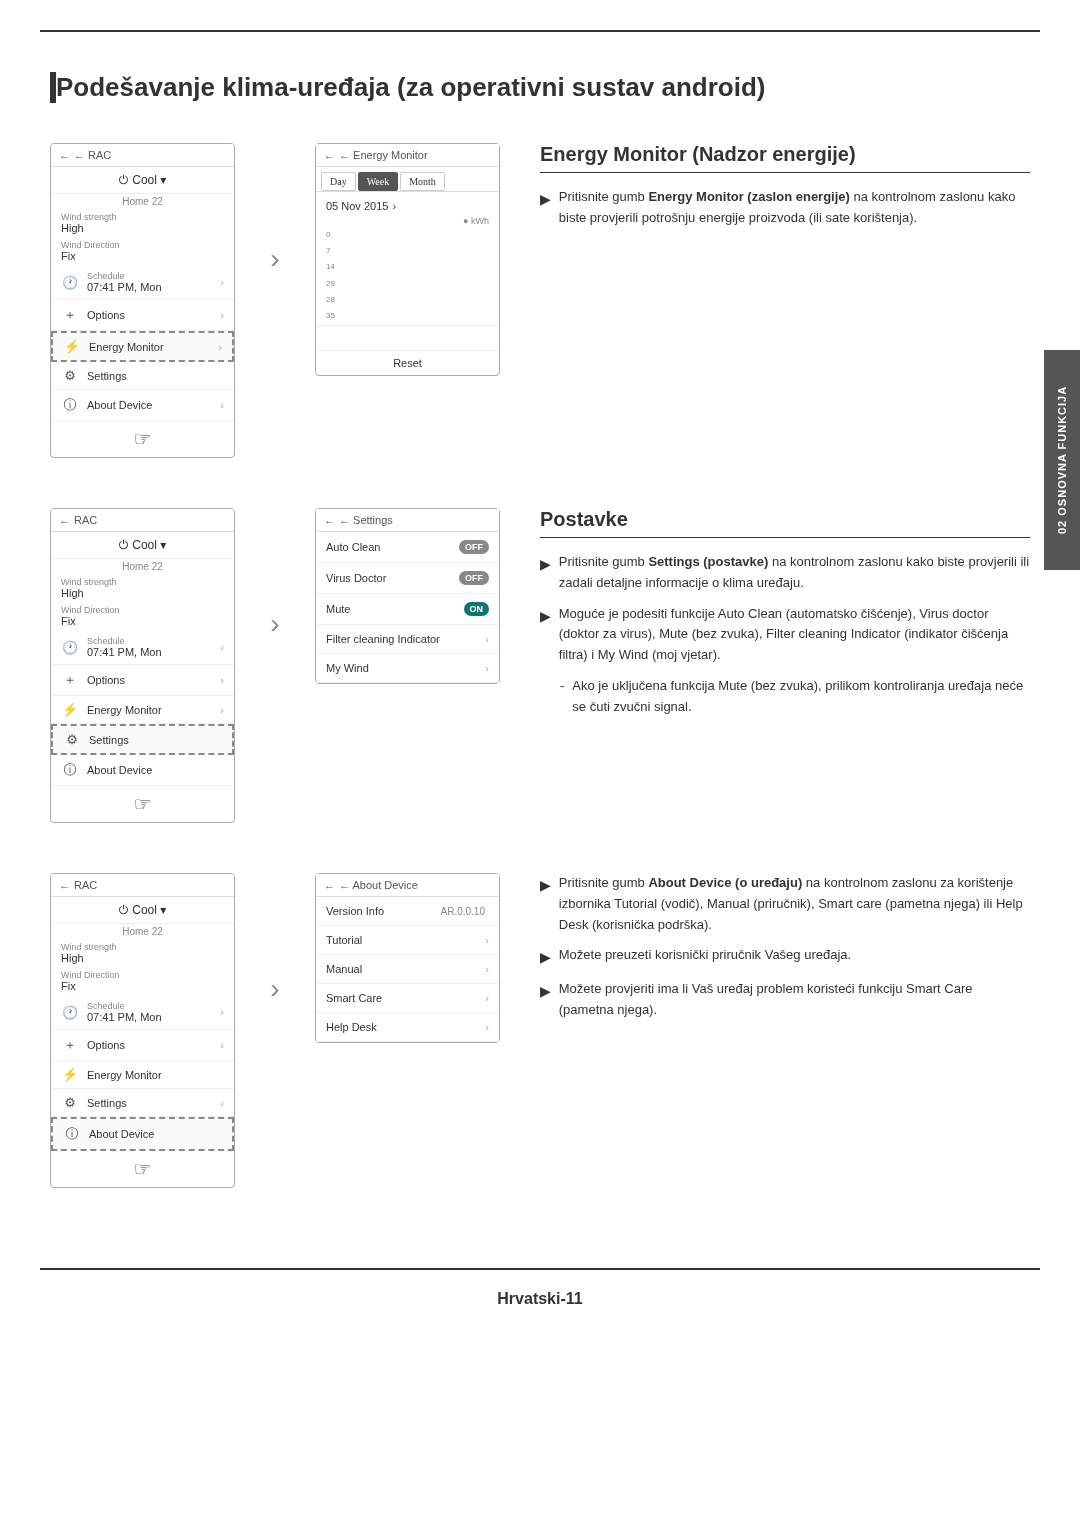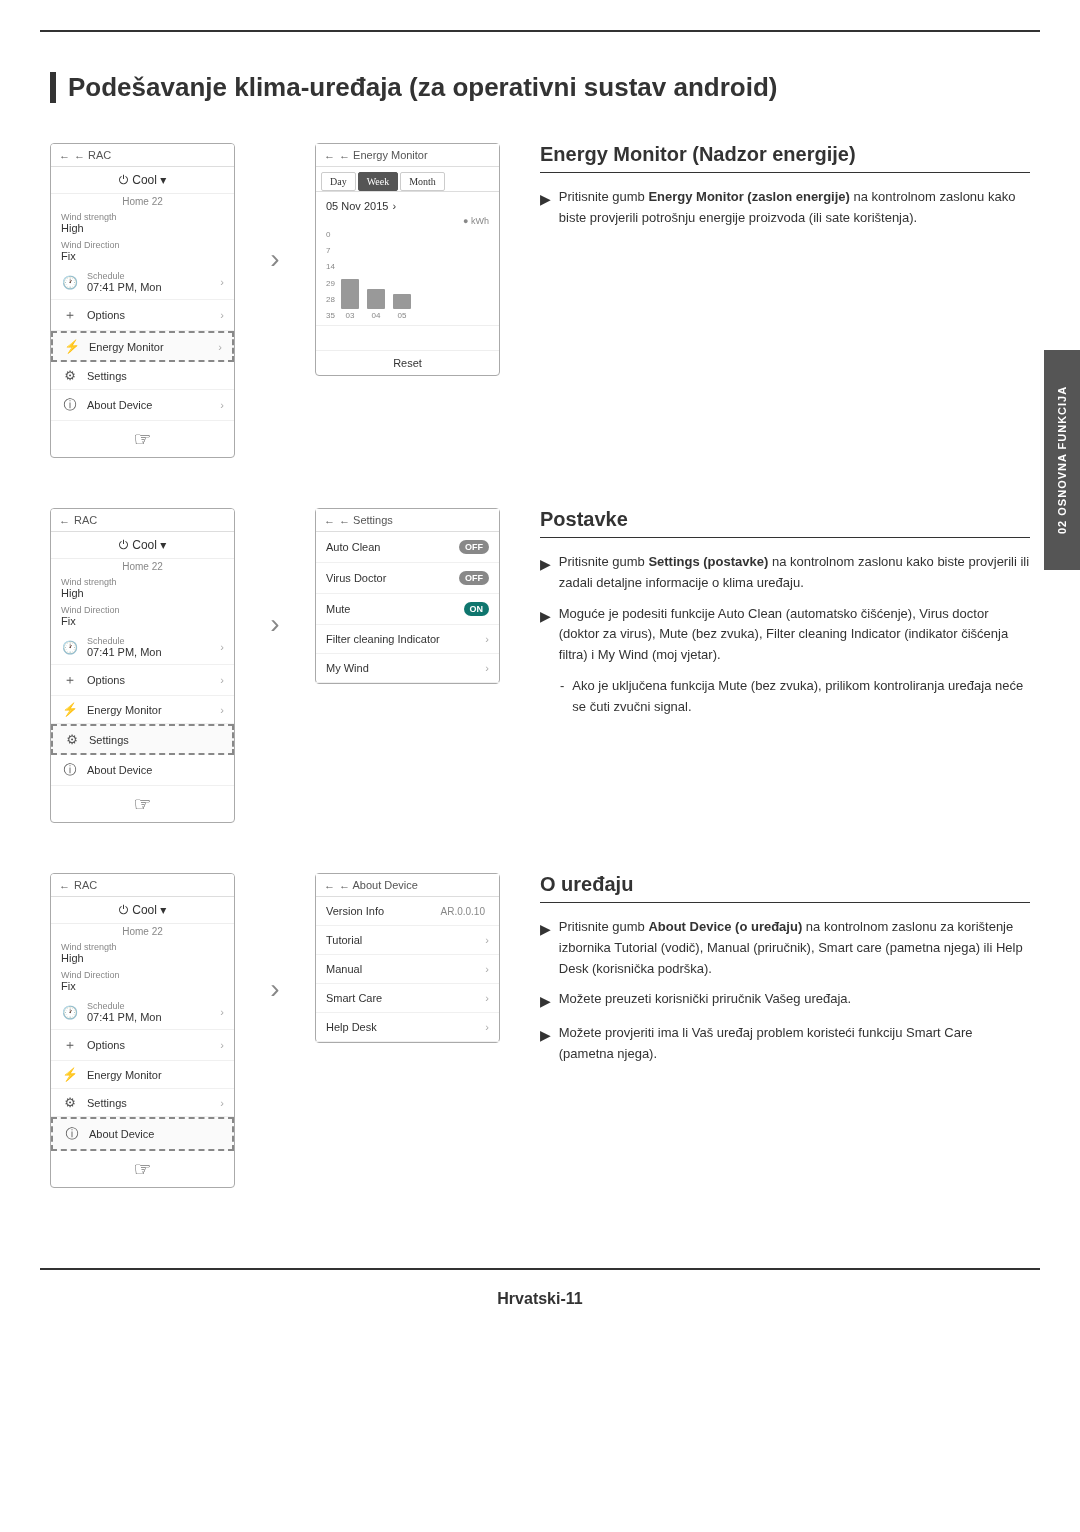--- a/index.html
+++ b/index.html
@@ -45,21 +45,21 @@
 
     .page-content {
       padding: 30px 50px 30px 50px;
     }
 
     
     .main-title {
       font-size: 26px;
       font-weight: bold;
       border-left: 6px solid #333;
-      padding-left: 12px;
+      padding-left: 0;
       margin-bottom: 40px;
       margin-top: 10px;
     }
 
     
     .section {
       display: flex;
       flex-direction: row;
       gap: 20px;
       margin-bottom: 50px;
@@ -478,34 +478,20 @@
       <div class="kwh-label">● kWh</div>
       <div class="chart-area">
         <div class="y-axis">
           <span>35</span>
           <span>28</span>
           <span>29</span>
           <span>14</span>
           <span>7</span>
           <span>0</span>
         </div>
-        <div class="bars-container">
-          <div class="bar-group">
-            <div class="bar" style="height:30px;"></div>
-            <span class="bar-label">03</span>
-          </div>
-          <div class="bar-group">
-            <div class="bar" style="height:20px;"></div>
-            <span class="bar-label">04</span>
-          </div>
-          <div class="bar-group">
-            <div class="bar" style="height:15px;"></div>
-            <span class="bar-label">05</span>
-          </div>
-        </div>
       </div>
       <div class="reset-btn">Reset</div>
     </div>
 
     <div class="desc-col">
       <div class="section-title">Energy Monitor (Nadzor energije)</div>
       <div class="desc-bullet">
         <span class="bullet-arrow">▶</span>
         <span>Pritisnite gumb <strong>Energy Monitor (zaslon energije)</strong> na kontrolnom zaslonu kako biste provjerili potrošnju energije proizvoda (ili sate korištenja).</span>
       </div>
@@ -687,21 +673,20 @@
         <span class="about-label">Smart Care</span>
         <span class="about-arrow">›</span>
       </div>
       <div class="about-row">
         <span class="about-label">Help Desk</span>
         <span class="about-arrow">›</span>
       </div>
     </div>
 
     <div class="desc-col">
-      <div class="section-title">O uređaju</div>
       <div class="desc-bullet">
         <span class="bullet-arrow">▶</span>
         <span>Pritisnite gumb <strong>About Device (o uređaju)</strong> na kontrolnom zaslonu za korištenje izbornika Tutorial (vodič), Manual (priručnik), Smart care (pametna njega) ili Help Desk (korisnička podrška).</span>
       </div>
       <div class="desc-bullet">
         <span class="bullet-arrow">▶</span>
         <span>Možete preuzeti korisnički priručnik Vašeg uređaja.</span>
       </div>
       <div class="desc-bullet">
         <span class="bullet-arrow">▶</span>

